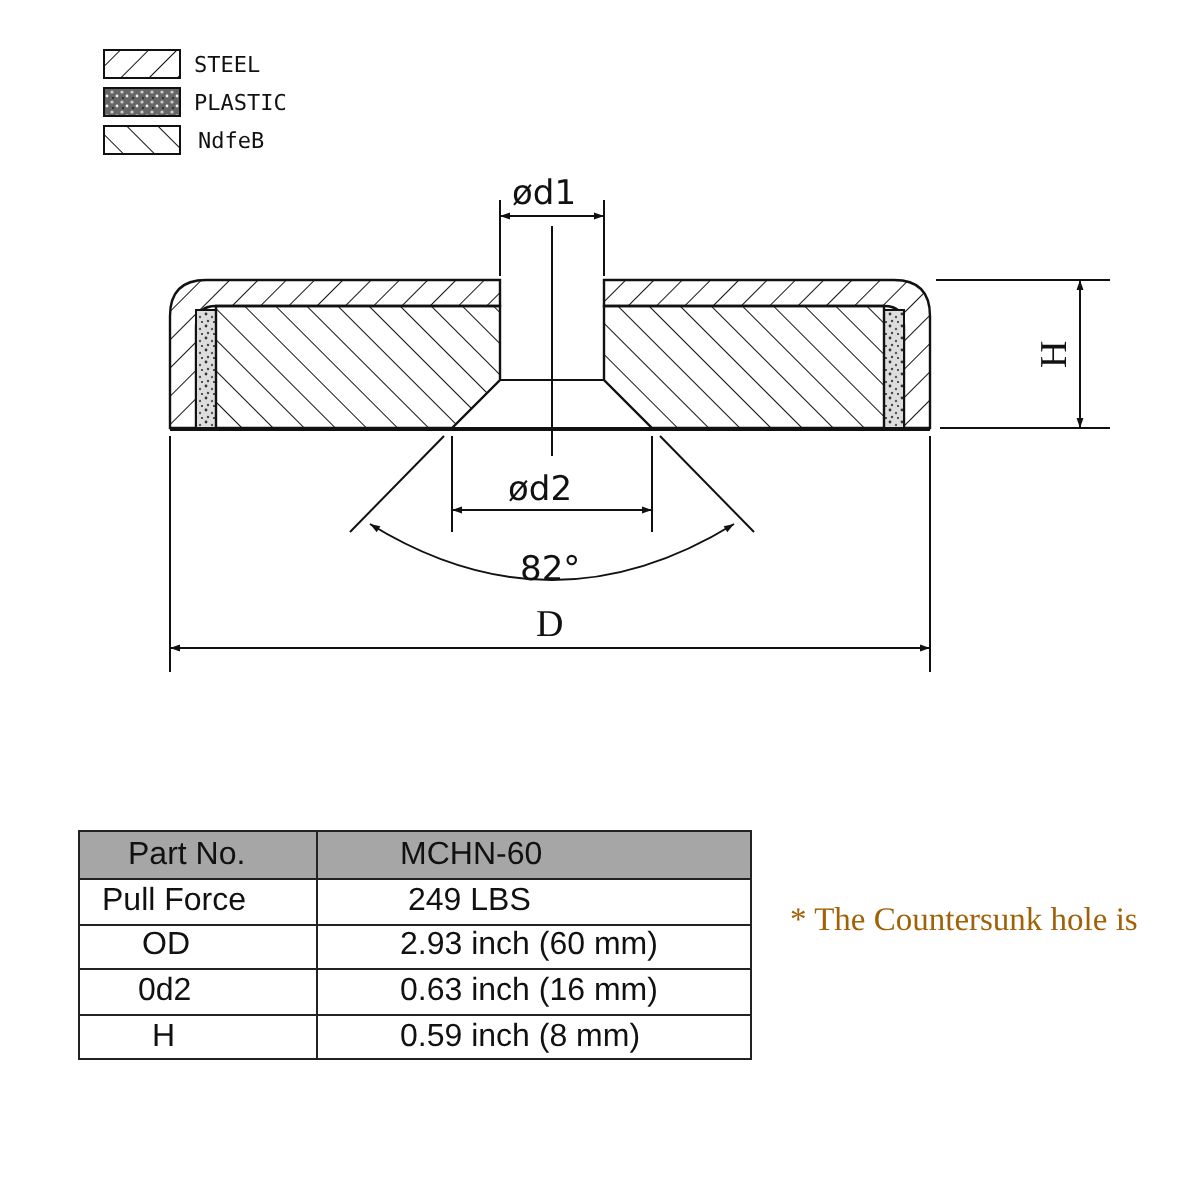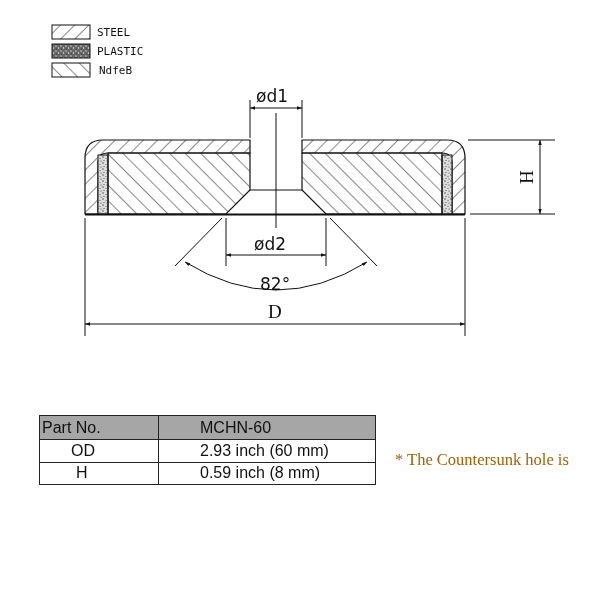--- a/index.html
+++ b/index.html
@@ -111,26 +111,34 @@
     <line x1="468" y1="140" x2="555" y2="140" stroke="#111" stroke-width="1"></line>
     <line x1="470" y1="214" x2="555" y2="214" stroke="#111" stroke-width="1"></line>
     <line x1="540" y1="140" x2="540" y2="214" stroke="#111" stroke-width="1" marker-start="url(#arr)" marker-end="url(#arr)"></line>
     <text class="dim-text-serif" x="0" y="0" transform="translate(533,184) rotate(-90)">H</text>
   </g>
 </svg>
 
 <table class="spec">
   <tbody>
       <tr class="hdr">
-    <td class="k"><span style="padding-left:2px">Part No.</span></td>
+    <td class="k"><span style="padding-left:24px">Part No.</span></td>
     <td><span style="padding-left:41px">MCHN-60</span></td>
+  </tr>
+  <tr>
+    <td class="k"><span style="padding-left:11px">Pull Force</span></td>
+    <td><span style="padding-left:45px">249 LBS</span></td>
   </tr>
   <tr>
     <td class="k"><span style="padding-left:31px">OD</span></td>
     <td><span style="padding-left:41px">2.93 inch (60 mm)</span></td>
+  </tr>
+  <tr>
+    <td class="k"><span style="padding-left:29px">0d2</span></td>
+    <td><span style="padding-left:41px">0.63 inch (16 mm)</span></td>
   </tr>
   <tr>
     <td class="k"><span style="padding-left:36px">H</span></td>
     <td><span style="padding-left:41px">0.59 inch (8 mm)</span></td>
   </tr>
 </tbody>
   </table>
 
 <div class="note">
   <div>* The Countersunk hole is</div>

